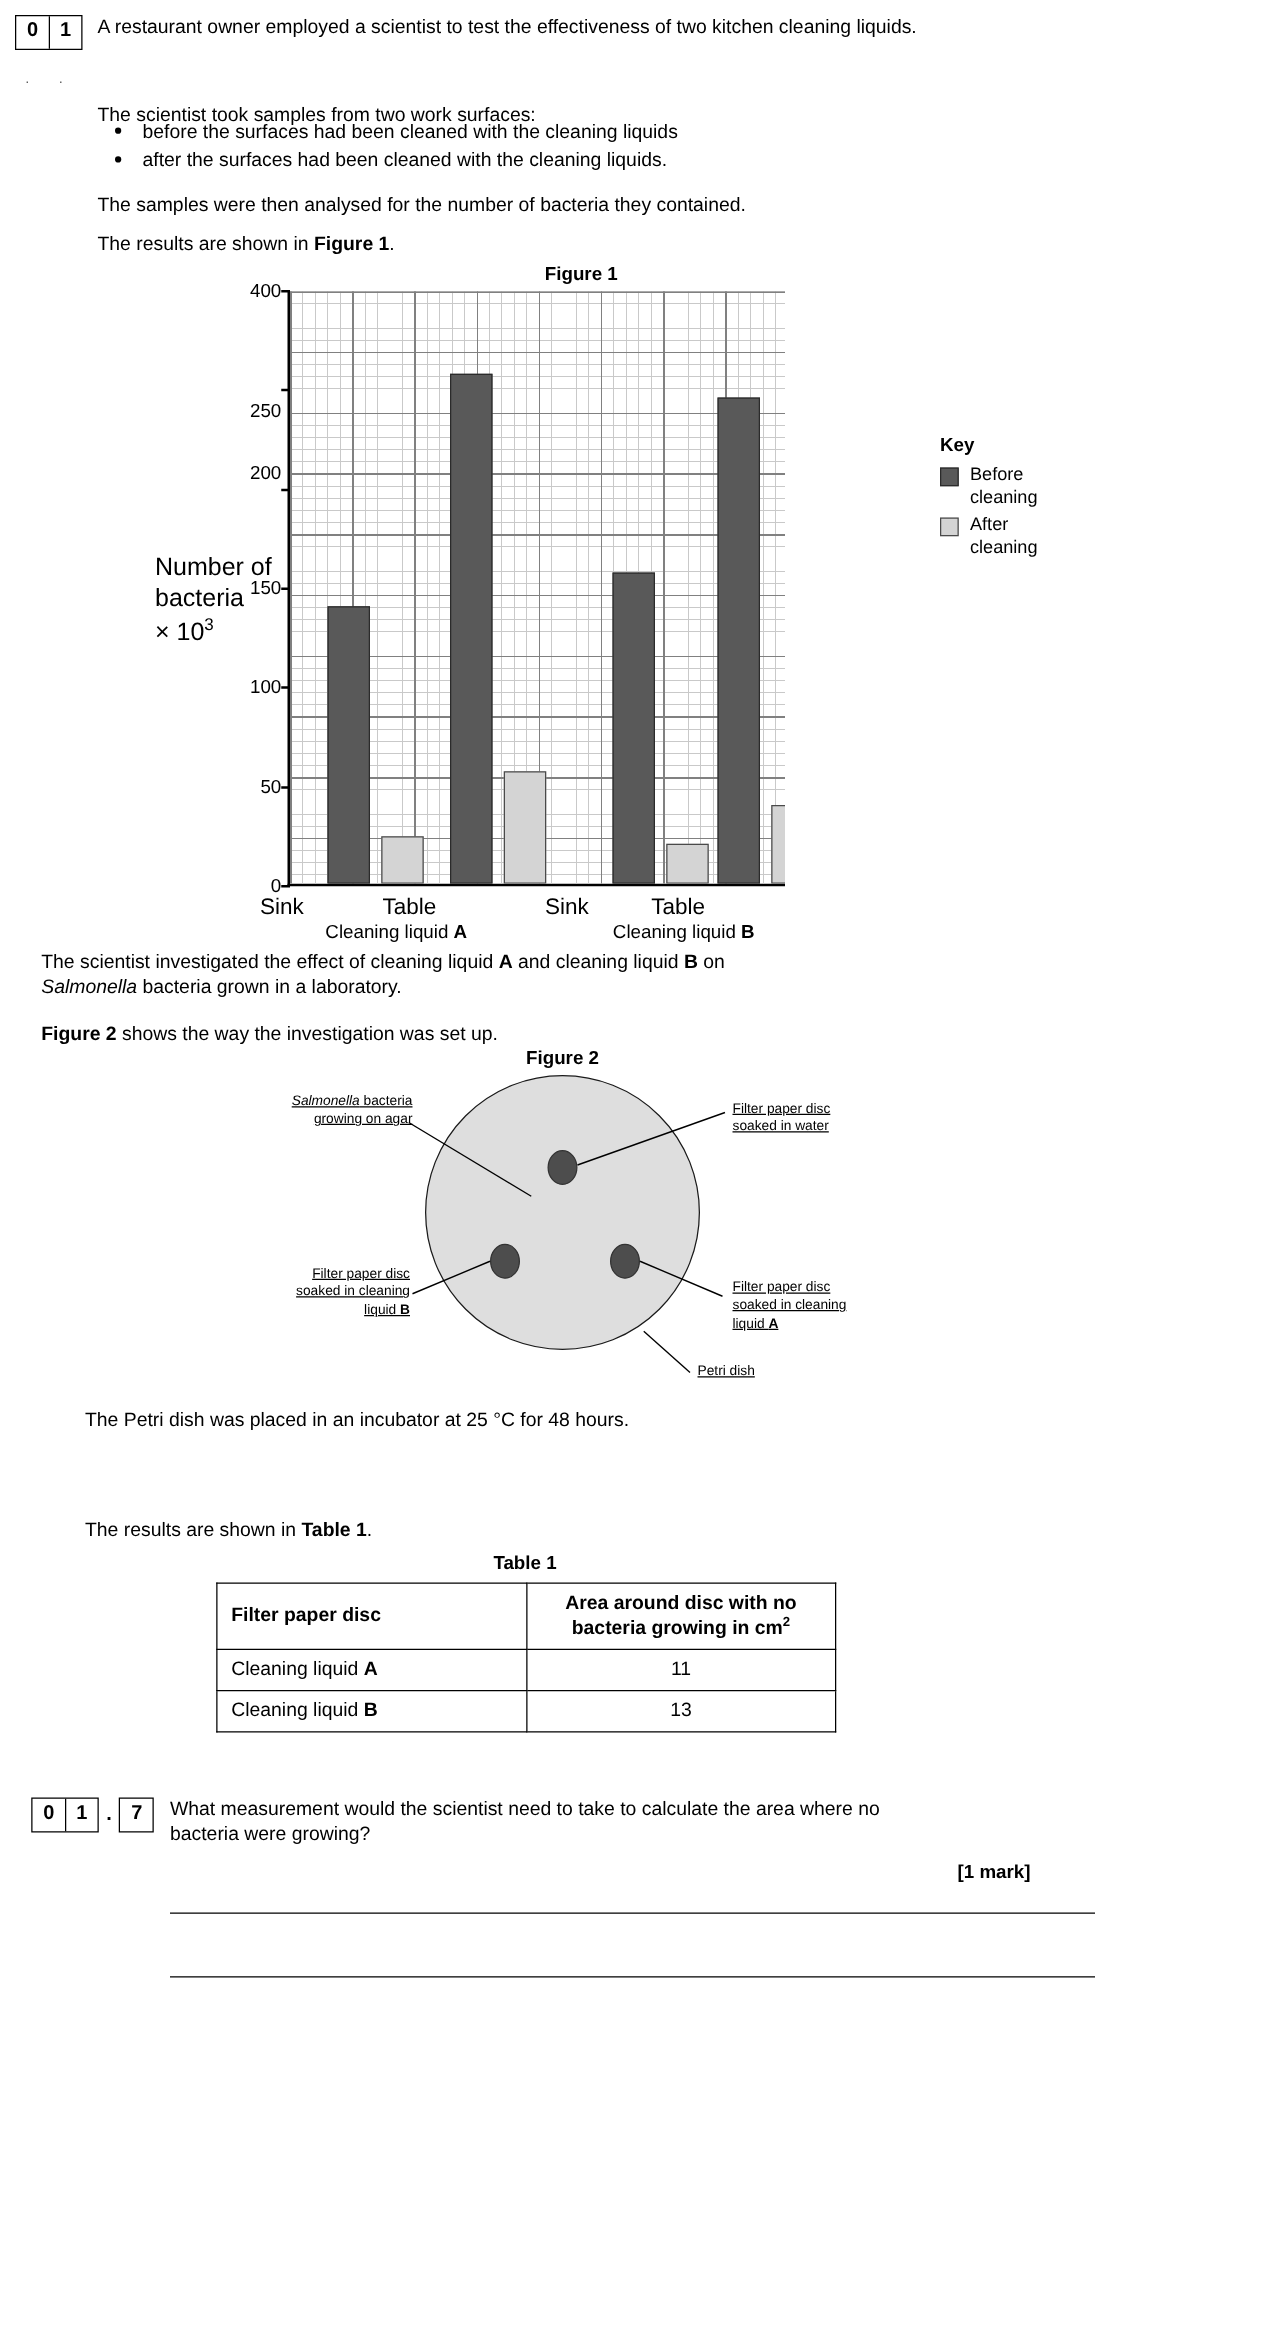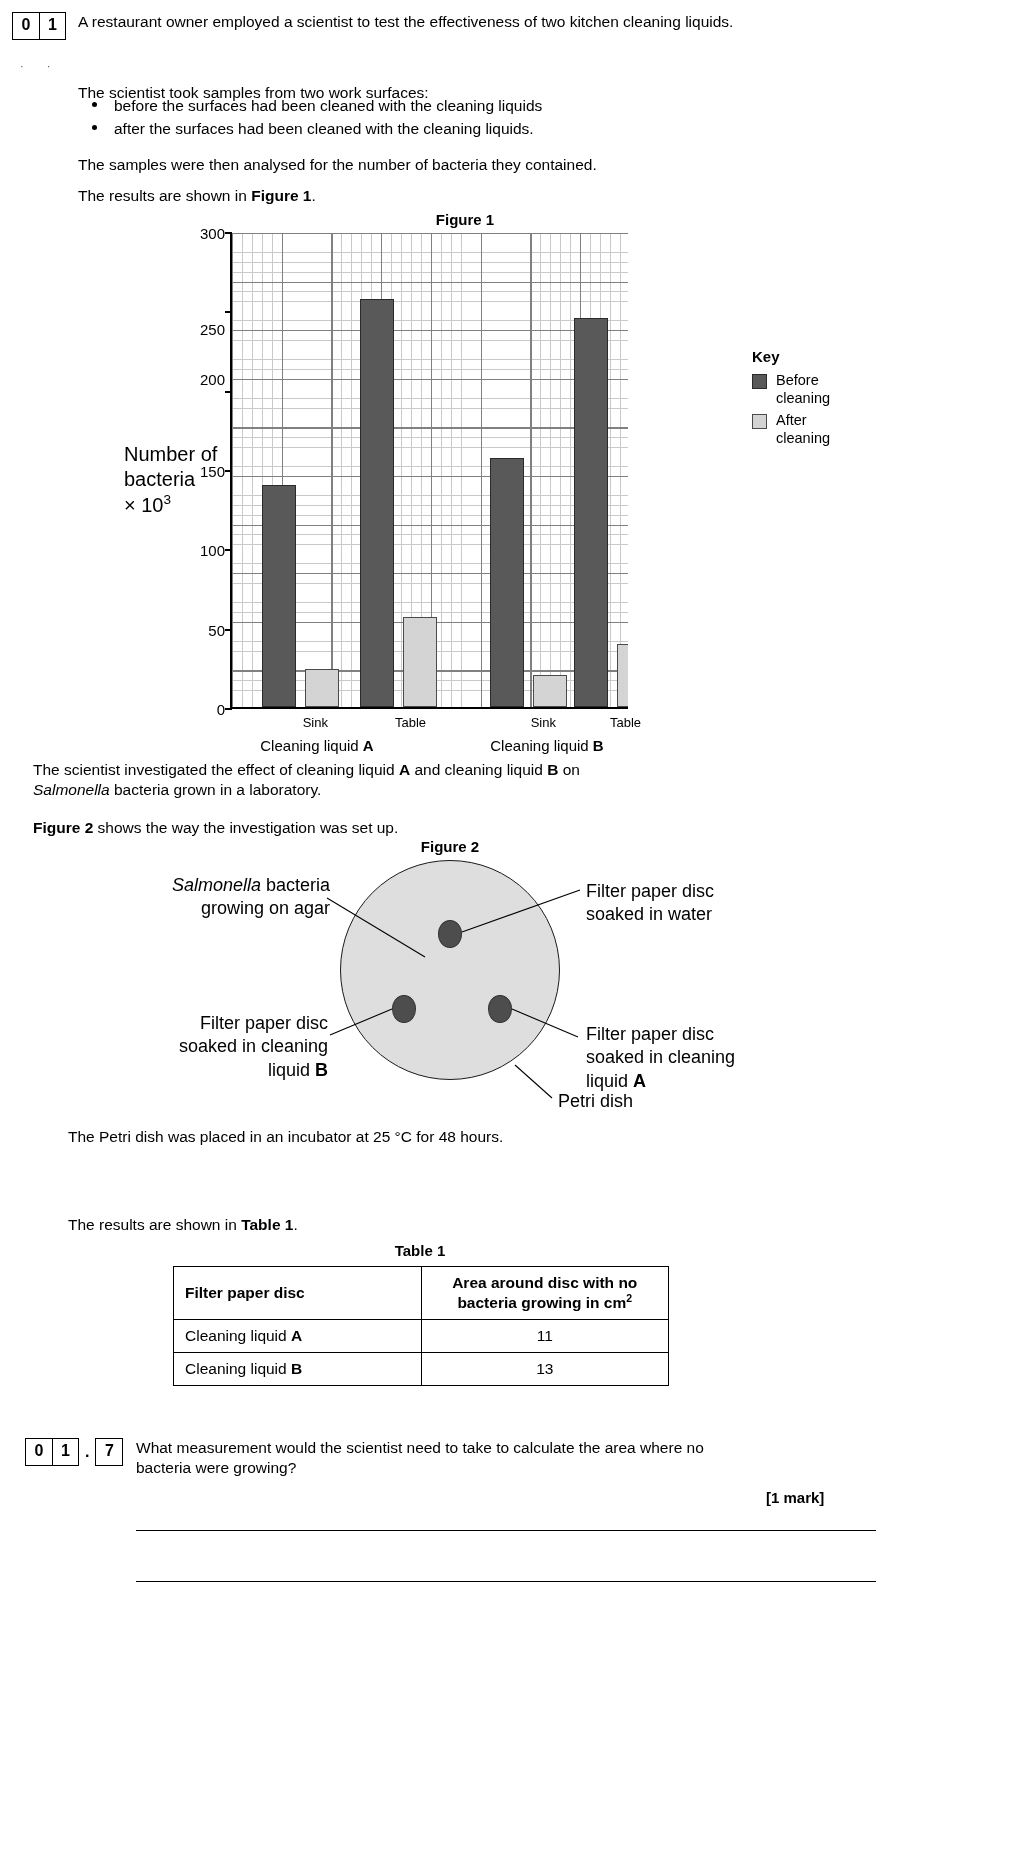--- a/index.html
+++ b/index.html
@@ -59,21 +59,21 @@
   .bar { position:absolute; bottom:0; }
   .bar.before { background:#595959; border:1px solid #2b2b2b; }
   .bar.after  { background:#d4d4d4; border:1px solid #4a4a4a; }
   .ytick {
     position:absolute; right:100%; margin-right:7px;
     font-size:15px; white-space:nowrap; transform:translateY(-50%);
   }
   .ytickmark { position:absolute; right:100%; width:7px; height:0;
                border-top:2px solid #000; transform:translateY(-1px); }
   .ylabel { position:absolute; font-size:20px; line-height:1.25; text-align:left; }
-  .xcat { position:absolute; text-align:right; font-size:13px; }
+  .xcat { position:absolute; text-align:left; font-size:18px; }
   .xgroup { position:absolute; text-align:center; font-size:15px; }
 
   
   .key { position:absolute; font-size:14.5px; }
   .key-title { font-weight:bold; font-size:15px; margin-bottom:7px; }
   .key-row { display:flex; align-items:flex-start; gap:9px; margin-bottom:5px; }
   .key-sw { width:15px; height:15px; flex:0 0 15px; margin-top:2px; }
   .key-sw.before { background:#595959; border:1.2px solid #2b2b2b; }
   .key-sw.after  { background:#d4d4d4; border:1.2px solid #4a4a4a; }
   .key-txt { line-height:1.22; }
@@ -81,21 +81,21 @@
   
   #fig2 { position:absolute; }
   .dish {
     position:absolute; border-radius:50%;
     background:#dedede; border:1.6px solid #1a1a1a;
   }
   .disc {
     position:absolute; border-radius:50%;
     background:#4d4d4d; border:1px solid #333;
   }
-  .lbl { position:absolute; font-size:18px; line-height:1.3; }
+  .lbl { position:absolute; font-size:11px; line-height:1.3;text-decoration:underline; }
   .lbl.r { text-align:right; }
   svg.leaders { position:absolute; left:0; top:0; overflow:visible; }
 
   
   #table1 { position:absolute; border-collapse:collapse; }
   #table1 td, #table1 th {
     border:1.6px solid #000; padding:7px 11px;
     font-size:15.5px; font-weight:normal; text-align:left;
     vertical-align:middle;
   }
@@ -158,21 +158,21 @@
         <div class="bar before" style="left:128px; width:34px; height:407.8px;"></div>
         <div class="bar after" style="left:171px; width:34px; height:90.4px;"></div>
 
         <div class="bar before" style="left:258px; width:34px; height:249.1px;"></div>
         <div class="bar after" style="left:301px; width:34px; height:31.7px;"></div>
 
         <div class="bar before" style="left:342px; width:34px; height:388.7px;"></div>
         <div class="bar after" style="left:385px; width:34px; height:63.5px;"></div>
       </div>
 
-      <div class="ytick" style="top:0px;">300</div>
+      <div class="ytick" style="top:0px;">400</div>
       <div class="ytickmark" style="top:0px;"></div>
       <div class="ytick" style="top:96px;">250</div>
       <div class="ytickmark" style="top:79.33px;"></div>
       <div class="ytick" style="top:146px;">200</div>
       <div class="ytickmark" style="top:158.67px;"></div>
       <div class="ytick" style="top:238px;">150</div>
       <div class="ytickmark" style="top:238px;"></div>
       <div class="ytick" style="top:317.33px;">100</div>
       <div class="ytickmark" style="top:317.33px;"></div>
       <div class="ytick" style="top:396.67px;">50</div>

